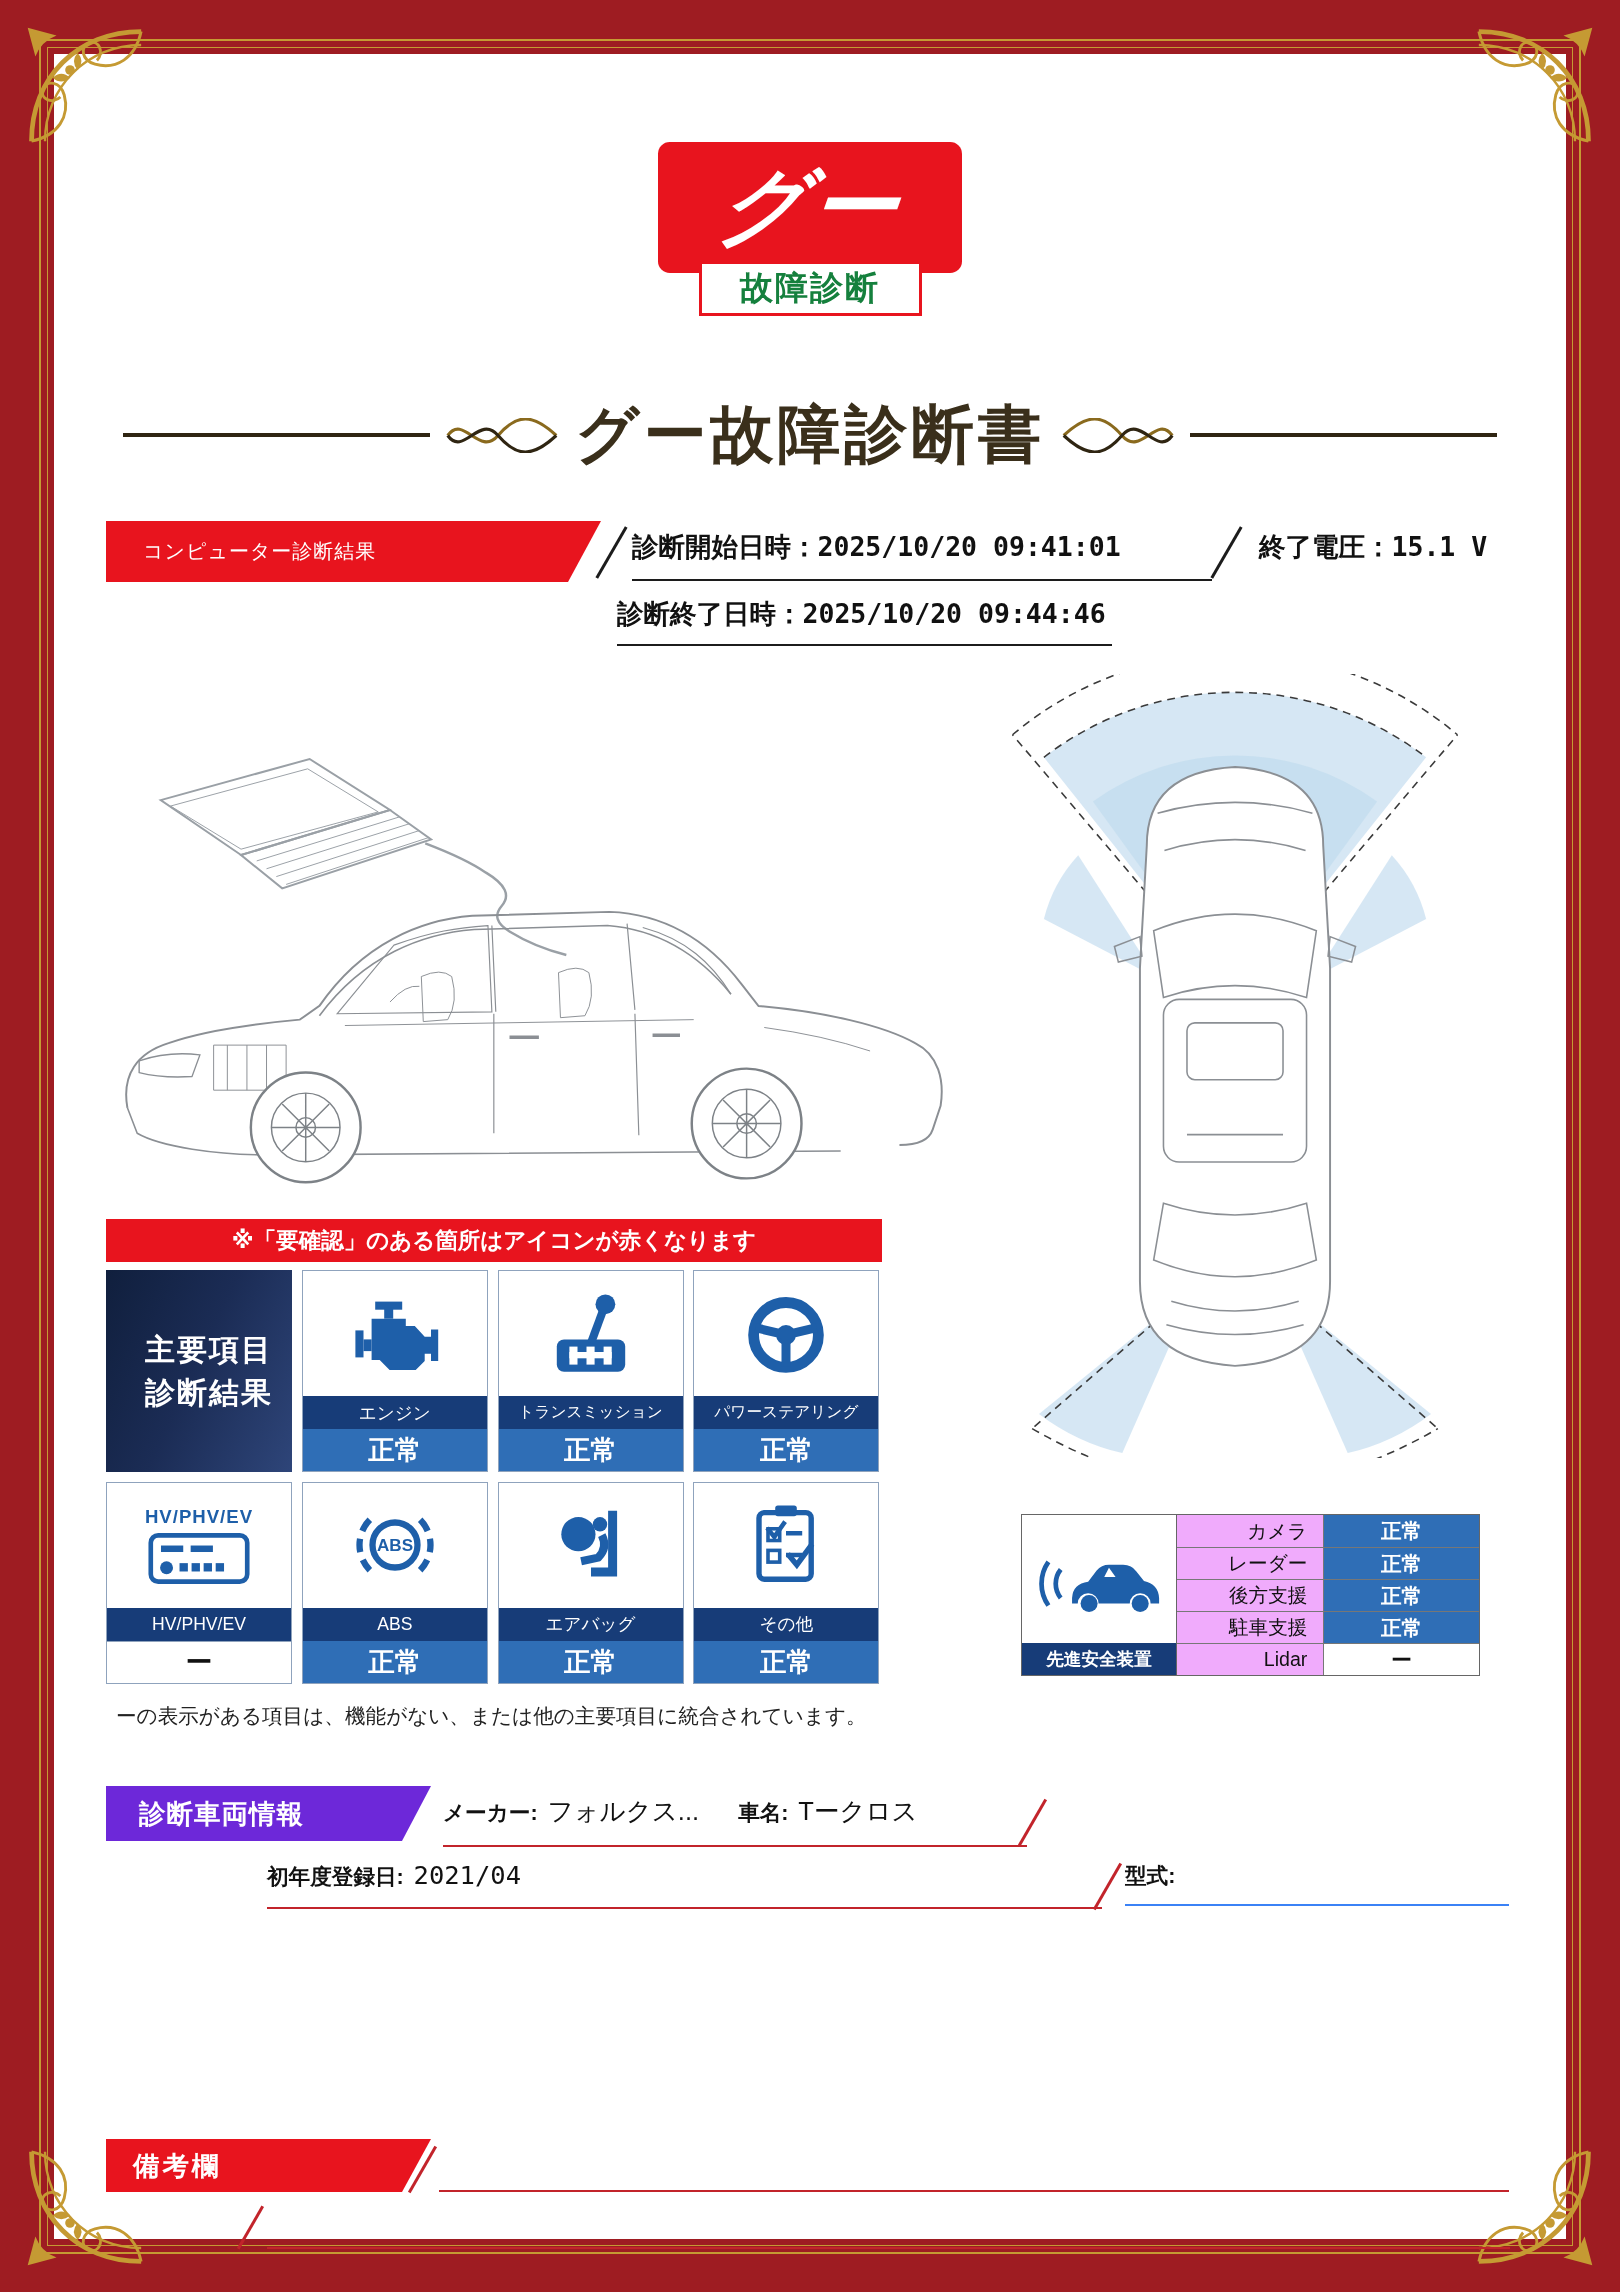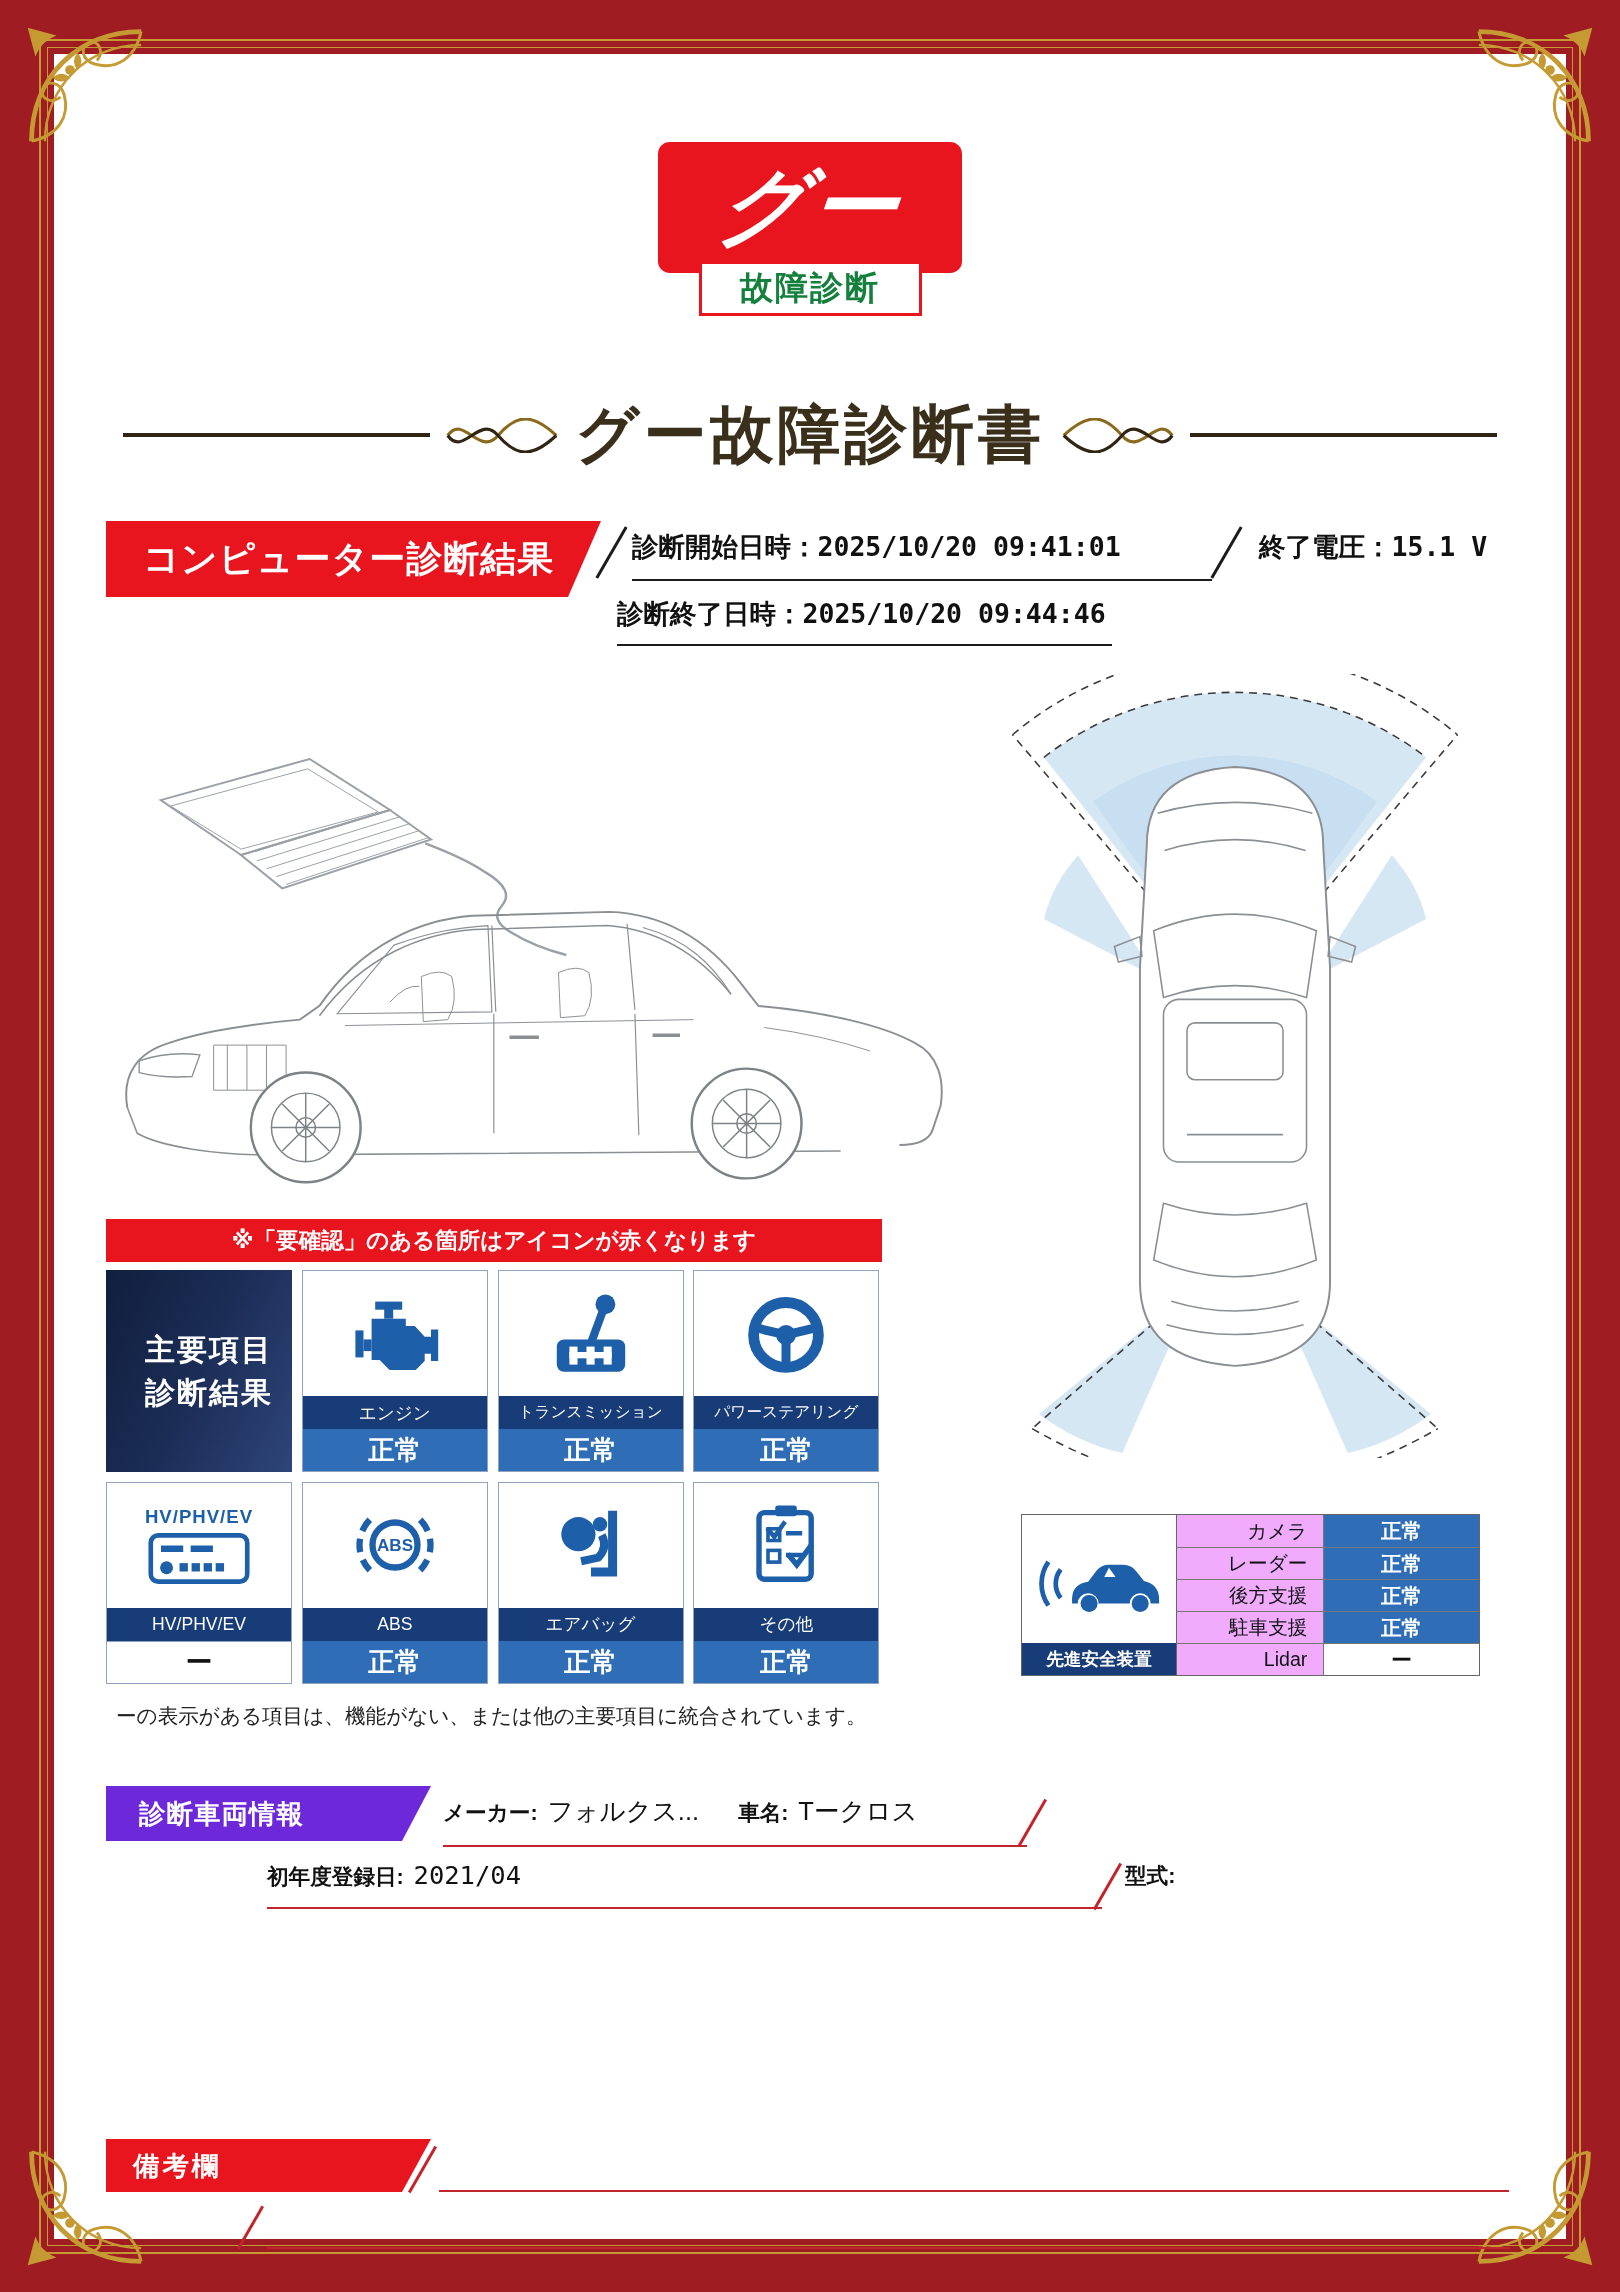--- a/index.html
+++ b/index.html
@@ -21,22 +21,22 @@
   .logo-main span { transform:skewX(-6deg); }
   .logo-sub { width:223px; height:55px; margin:-11.8px auto 0; background:#fff; border:3.9px solid #e8141e; color:#15803d;
               font-size:33px; font-weight:bold; display:flex; align-items:center; justify-content:center; position:relative; letter-spacing:2px; }
 
   
   .title-row { position:absolute; top:392px; left:123px; right:123px; display:flex; align-items:center; gap:13.7px; }
   .title-line { flex:1; height:4.9px; background:#2f2512; }
   .page-title { font-size:63px; font-weight:bold; color:#3a2f1b; letter-spacing:3.9px; white-space:nowrap; }
 
   
-  .diag-banner { position:absolute; left:106px; top:521px; width:495px; height:76px; background:#e8141e; color:#fff;
-                 font-size:36px; font-weight:bold; display:flex; align-items:center; padding-left:37px;
+  .diag-banner { position:absolute; left:106px; top:521px; width:495px; height:61px; background:#e8141e; color:#fff;
+                 font-size:20px; font-weight:normal; display:flex; align-items:center; padding-left:37px;
                  clip-path:polygon(0 0,100% 0,calc(100% - 33px) 100%,0 100%); letter-spacing:1px; }
   .diag-row1 { position:absolute; left:632px; top:529px; width:580px; border-bottom:2.9px solid #1c1c1c; padding-bottom:13.7px;
                font-size:26.5px; font-weight:bold; color:#111; white-space:nowrap; }
   .diag-voltage { position:absolute; left:1259px; top:529px; font-size:26.5px; font-weight:bold; color:#111; white-space:nowrap; }
   .diag-row2 { position:absolute; left:617px; top:596px; width:495px; border-bottom:2.9px solid #1c1c1c; padding-bottom:11.8px;
                font-size:26.5px; font-weight:bold; color:#111; white-space:nowrap; }
   .mono { font-family:"DejaVu Sans Mono","Liberation Mono",monospace; }
   .slash { position:absolute; width:2.9px; transform:rotate(30deg); }
   .slash.k { background:#1c1c1c; }
   .slash.r { background:#c2242b; }
@@ -76,21 +76,21 @@
   .s-status.none { background:#fff; color:#111; }
 
   
   .veh-banner { position:absolute; left:106px; top:1786px; width:325px; height:55px; background:#6d28d9; color:#fff;
                 font-size:26.5px; font-weight:bold; display:flex; align-items:center; padding-left:33px;
                 clip-path:polygon(0 0,100% 0,calc(100% - 29px) 100%,0 100%); letter-spacing:1px; }
   .veh-row1 { position:absolute; left:443px; top:1794px; width:584px; border-bottom:2px solid #c2242b; padding-bottom:15.7px;
               font-size:25.5px; color:#111; white-space:nowrap; }
   .veh-row2 { position:absolute; left:267px; top:1860px; width:835px; border-bottom:2px solid #c2242b; padding-bottom:16px;
               font-size:25.5px; color:#111; white-space:nowrap; }
-  .veh-model { position:absolute; left:1125px; top:1860px; width:384px; border-bottom:2px solid #ffffff; padding-bottom:13.7px;
+  .veh-model { position:absolute; left:1125px; top:1860px; width:384px; border-bottom:2px solid #3b82f6; padding-bottom:13.7px;
                font-size:25.5px; color:#111; white-space:nowrap; }
   .flabel { font-size:21.6px; font-weight:bold; margin-right:9.8px; }
   .gap40 { display:inline-block; width:39px; }
   .vs1 { left:1031px; top:1796px; height:53px; }
   .vs2 { left:1106px; top:1860px; height:53px; }
 
   
   .rem-banner { position:absolute; left:106px; top:2139px; width:325px; height:53px; background:#e8141e; color:#fff;
                 font-size:26.5px; font-weight:bold; display:flex; align-items:center; padding-left:27px;
                 clip-path:polygon(0 0,100% 0,calc(100% - 29px) 100%,0 100%); letter-spacing:2.9px; }

